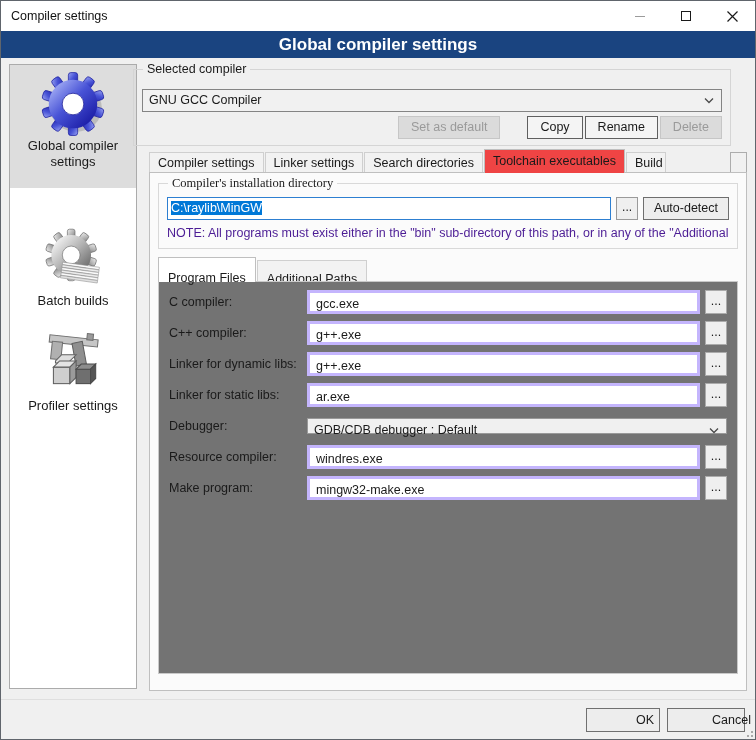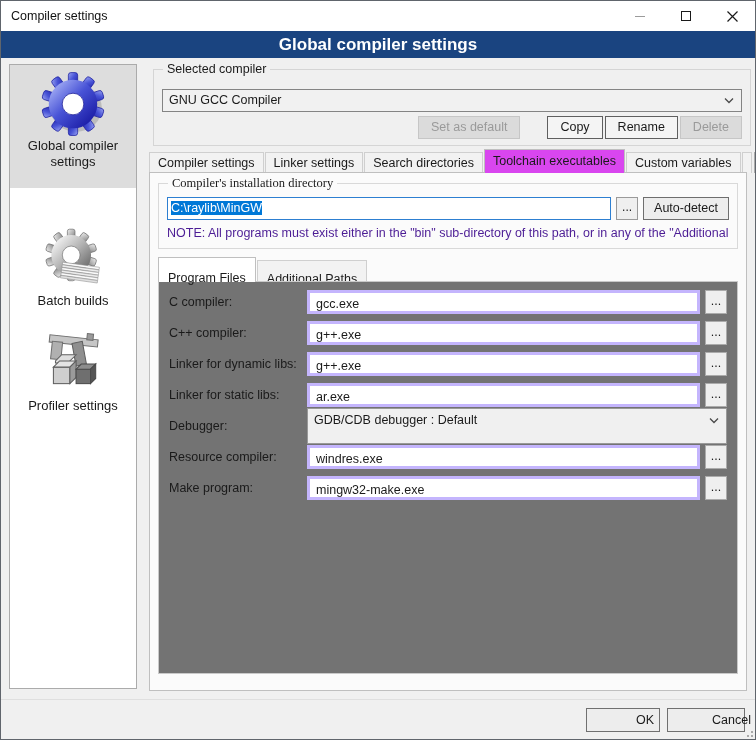--- a/index.html
+++ b/index.html
@@ -26,55 +26,55 @@
   .side-item .icon64{ width:66px; height:66px; margin:0 auto; display:block; }
   .side-label{ font-size:13px; line-height:16px; color:#1a1a1a; padding:2px 4px 6px; }
   .side-item.item2{ margin-top:10px; }
   .side-item.item3{ margin-top:32px; }
   
   .groupbox{ position:absolute; border:1px solid #D5D5D5; }
   .legend{ position:absolute; top:-8px; left:9px; padding:0 4px; font-size:12.5px; }
   .legend.on-gray{ background:#F0F0F0; }
   .legend.on-light{ background:#FBFBFB;font-family:Liberation Serif, serif; }
   
-  .gb-compiler{ left:152px; top:68px; width:598px; height:77px; }
+  .gb-compiler{ left:132px; top:68px; width:598px; height:77px; }
   .combo{ position:relative; background:#F1F1F1; border:1px solid #848484; height:23px; line-height:21px; padding-left:6px; }
   .combo .chev{ position:absolute; right:7px; top:8px; }
   .gb-compiler .combo{ position:absolute; left:8px; right:8px; top:19px; }
   .btnrow{ position:absolute; right:8px; top:46px; display:flex; }
   .btn{ height:23px; line-height:21px; padding:0 12px; text-align:center; background:#F4F4F4; border:1px solid #5F5F5F; font-size:12.5px; }
   .btn.disabled{ background:#DBDBDB; border:1px solid #C6C6C6; color:#9A9A9A; }
   .btn.gap-r{ margin-right:27px; }
   .btn.adj{ margin-left:2px; }
   .btn.gap-l{ margin-left:48px; }
   
   .tabstrip{ position:absolute; left:148px; top:148px; width:598px; height:24px; display:flex; align-items:flex-end; }
   .tab{ height:21px; line-height:20px; padding:0 8px; background:#F2F2F2; border:1px solid #CFCFCF; border-bottom:none; margin-right:1px; font-size:12.5px; white-space:nowrap; }
-  .tab.active{ height:24px; line-height:23px; background:#d946ef; border:1px solid #BFBFBF; border-bottom:none; position:relative; z-index:3; }
+  .tab.active{ height:24px; line-height:23px; background:#ef4444; border:1px solid #BFBFBF; border-bottom:none; position:relative; z-index:3; }
   .tab.clipped{ width:40px; overflow:hidden; padding-right:0; }
   .tab-arrows{ margin-left:auto; display:flex; align-items:flex-end; }
   .tab-arrow{ width:17px; height:21px; background:#F0F0F0; border:1px solid #ACACAC; display:flex; align-items:center; justify-content:center; margin-left:1px; }
   
   .panel{ position:absolute; left:148px; top:171px; width:598px; height:519px; background:#FBFBFB; border:1px solid #BFBFBF; z-index:1; }
   .gb-install{ left:8px; top:10px; width:580px; height:66px; border-color:#D9D9D9; }
   .path-row{ display:flex; margin:13px 8px 0; }
   .path-input{ flex:1; height:23px; background:#FFFFFF; border:1px solid #2D7FD1; line-height:21px; padding-left:3px; white-space:nowrap; overflow:hidden; }
   .sel-text{ background:#0078D7; color:#FFFFFF; }
   .small-btn{ width:22px; height:23px; margin-left:5px; background:#EFEFEF; border:1px solid #9A9A9A; text-align:center; line-height:19px; font-size:12px; }
   .autodetect-btn{ height:23px; margin-left:5px; padding:0 10px; background:#EDEDED; border:1px solid #6E6E6E; line-height:21px; font-size:12.5px; }
   .note{ margin:6px 8px 0; color:#4c1d95; font-size:12.5px; white-space:nowrap; overflow:hidden; }
   
   .subtabstrip{ position:absolute; left:8px; top:84px; display:flex; align-items:flex-end; height:25px; }
   .subtab{ height:22px; line-height:21px; padding:8px 9px; background:#F2F2F2; border:1px solid #CFCFCF; border-bottom:none; margin-right:1px; }
   .subtab.active{ height:25px; line-height:24px; background:#FFFFFF; border:1px solid #BFBFBF; border-bottom:none; position:relative; z-index:3; }
   .subpanel{ position:absolute; left:8px; top:108px; width:580px; height:393px; background:#737373; border:1px solid #C9C9C9; padding:8px 10px; z-index:2; }
   .form-row{ display:flex; height:24px; margin-bottom:7px; align-items:center; }
   .form-label{ width:138px; font-size:12.5px; }
   .form-input{ flex:1; height:24px; background:#FFFFFF; border:3px solid #c4b5fd; line-height:22px; padding-left:6px; font-size:12.5px; }
-  .form-select{ flex:1; position:relative; height:36px; background:#F0F0F0; border:1px solid #999999; line-height:22px; padding-left:6px; font-size:12.5px; }
+  .form-select{ flex:1; position:relative; height:16px; background:#F0F0F0; border:1px solid #999999; line-height:22px; padding-left:6px; font-size:12.5px; }
   .form-select .chev{ position:absolute; right:7px; top:9px; }
   .form-browse{ width:22px; height:24px; margin-left:5px; background:#EFEFEF; border:1px solid #ABABAB; text-align:center; line-height:20px; }
   
   .footer-divider{ position:absolute; left:0; right:0; top:698px; border-top:1px solid #DFDFDF; }
   .btn-ok{ position:absolute; left:585px; top:707px; width:74px; height:24px; }
   .btn-cancel{ position:absolute; left:666px; top:707px; width:78px; height:24px; }
   .footer-btn{ background:#EDEDED; border:1px solid #707070; text-align:center; line-height:22px; font-size:12.5px;padding-left:44px; }
   .resize-grip{ position:absolute; right:2px; bottom:2px; width:10px; height:10px; }
   .resize-grip span{ position:absolute; width:2px; height:2px; background:#A9A9A9; }
   .resize-grip .d1{ right:0; bottom:0; } .resize-grip .d2{ right:4px; bottom:0; } .resize-grip .d3{ right:0; bottom:4px; }
@@ -203,21 +203,20 @@
       <div class="btn adj">Rename</div>
       <div class="btn disabled adj">Delete</div>
     </div>
   </div>
 
   <div class="tabstrip">
     <div class="tab">Compiler settings</div>
     <div class="tab">Linker settings</div>
     <div class="tab">Search directories</div>
     <div class="tab active">Toolchain executables</div>
-    <div class="tab">Custom variables</div>
     <div class="tab clipped">Build</div>
     <div class="tab-arrows">
       <div class="tab-arrow">
         
       </div>
 
     </div>
   </div>
 
   <div class="panel">

